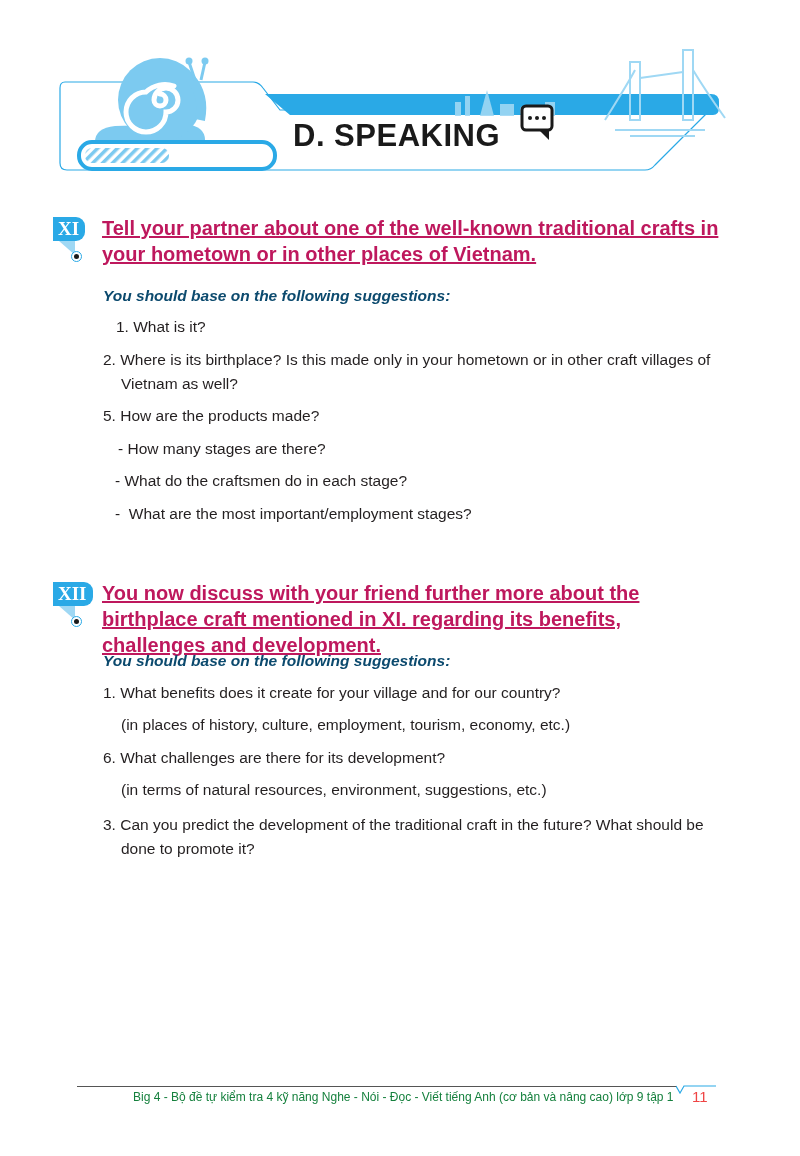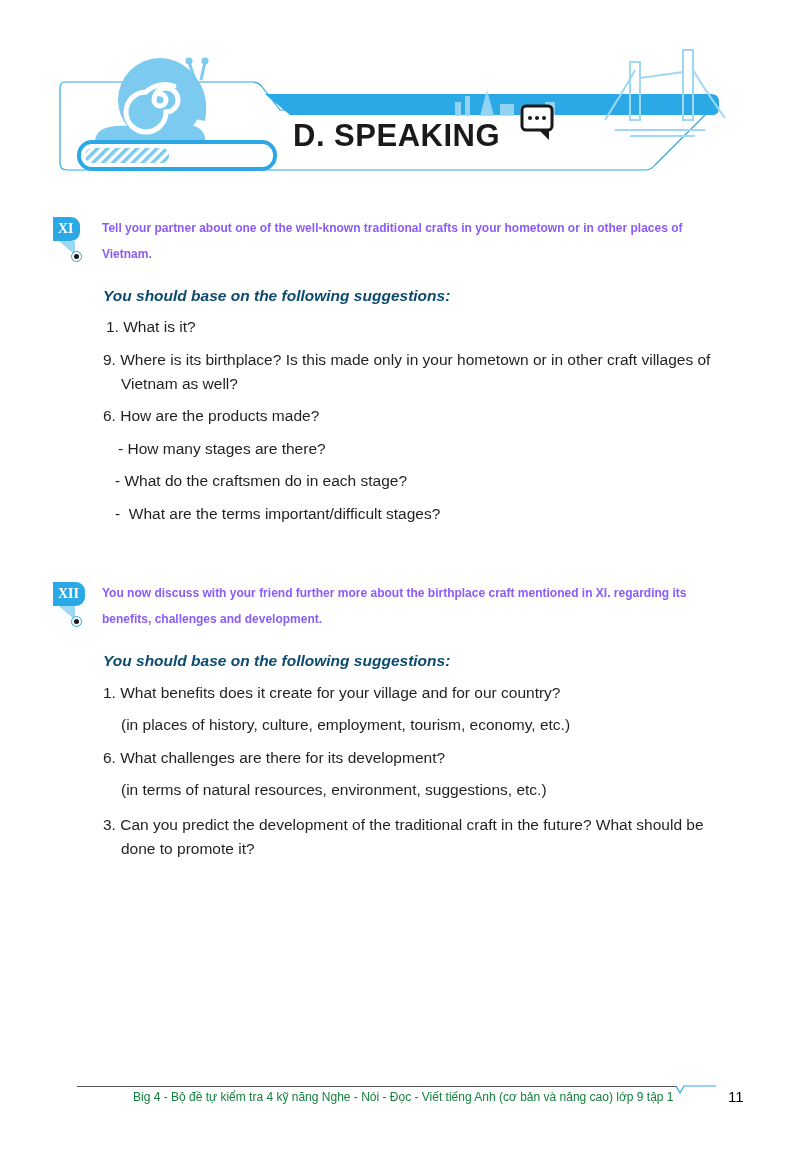--- a/index.html
+++ b/index.html
@@ -10,41 +10,41 @@
   .banner { position:absolute; left:55px; top:40px; width:680px; height:150px;text-align:right; }
   .banner svg { position:absolute; left:0; top:0; }
   .banner-title { position:absolute; left:238px; top:78px; font-family:"Liberation Sans", sans-serif;
                   font-weight:bold; font-size:31px; letter-spacing:0.5px; color:#1a1a1a; }
 
   
   .exercise { position:absolute; left:0; width:800px; }
   .ex-badge { position:absolute; left:53px; width:40px; height:52px; }
   .ex-badge .tag { position:absolute; left:0; top:0; height:24px; background:#2aa9e6;
                    color:#fff; font-family:"Liberation Serif", serif; font-weight:bold;
-                   font-size:14px; line-height:24px; padding:0 6px 0 5px;
+                   font-size:19px; line-height:24px; padding:0 6px 0 5px;
                    border-radius:0 9px 9px 0; }
   .ex-badge .stem { position:absolute; left:6px; top:24px; width:16px; height:14px;
                     background:#9fd8f4; clip-path:polygon(0 0,100% 0,100% 100%); }
   .ex-badge .dot { position:absolute; left:18px; top:34px; width:9px; height:9px;
                    border-radius:50%; border:1.5px solid #2aa9e6; background:#fff; }
   .ex-badge .dot::after { content:""; position:absolute; left:2px; top:2px; width:5px; height:5px;
                    border-radius:50%; background:#1a1a1a; }
 
-  .ex-prompt { position:absolute; left:102px; width:625px; font-weight:bold; font-size:12px;
-               line-height:26px; color:#8b5cf6; }
+  .ex-prompt { position:absolute; left:102px; width:625px; font-weight:bold; font-size:20px;
+               line-height:26px; color:#be185d;text-decoration:underline; }
   .ex-hint { position:absolute; left:103px; font-style:italic; font-weight:bold; font-size:15.5px;
              color:#0c4a6e; }
   .line { position:absolute; font-size:15.5px; color:#231f20; white-space:nowrap; }
   .line.wrap { white-space:normal; width:600px; line-height:24px; }
 
   
   .footer-rule { position:absolute; left:77px; top:1086px; width:600px; height:1px; background:#555; }
   .footer-notch { position:absolute; left:676px; top:1083px; }
   .footer-text { position:absolute; left:133px; top:1090px; font-size:12px; color:#15803d; white-space:nowrap; }
-  .page-num { position:absolute; left:692px; top:1088px; font-size:15px; color:#000000;margin-left:36px; }
+  .page-num { position:absolute; left:692px; top:1088px; font-size:15px; color:#ef4444; }
 </style>
 </head>
 <body>
 
 <div class="banner">
   <svg width="680" height="150" viewBox="0 0 680 150">
 
     <path d="M10 42 H198 Q204 42 208 48 L225 70 H655 L600 125 Q596 130 590 130 H12 Q5 130 5 123 V48 Q5 42 10 42 Z" fill="none" stroke="#2aa9e6" stroke-width="1.2"></path>
 
     <path d="M210 54 L235 75 H658 Q664 75 664 68 V62 Q664 54 656 54 Z" fill="#2aa9e6"></path>
@@ -101,26 +101,26 @@
 </div>
 
 <div class="exercise" style="top:0">
   <div class="ex-badge" style="top:217px">
     <div class="tag">XI</div>
     <div class="stem"></div>
     <div class="dot"></div>
   </div>
   <div class="ex-prompt" style="top:215px">Tell your partner about one of the well-known traditional crafts in your hometown or in other places of Vietnam.</div>
   <div class="ex-hint" style="top:287px">You should base on the following suggestions:</div>
-  <div class="line" style="left:106px; top:318px">1. What is it?</div>
-  <div class="line wrap" style="left:103px; top:348px; padding-left:18px; text-indent:-18px">9. Where is its birthplace? Is this made only in your hometown or in other craft villages of Vietnam as well?</div>
-  <div class="line" style="left:103px; top:407px">6. How are the products made?</div>
+  <div class="line" style="left:116px; top:318px">1. What is it?</div>
+  <div class="line wrap" style="left:103px; top:348px; padding-left:18px; text-indent:-18px">2. Where is its birthplace? Is this made only in your hometown or in other craft villages of Vietnam as well?</div>
+  <div class="line" style="left:103px; top:407px">5. How are the products made?</div>
   <div class="line" style="left:118px; top:440px">- How many stages are there?</div>
   <div class="line" style="left:115px; top:472px">- What do the craftsmen do in each stage?</div>
-  <div class="line" style="left:115px; top:505px; white-space:pre">-  What are the terms important/difficult stages?</div>
+  <div class="line" style="left:115px; top:505px; white-space:pre">-  What are the most important/employment stages?</div>
 </div>
 
 <div class="exercise" style="top:0">
   <div class="ex-badge" style="top:582px">
     <div class="tag">XII</div>
     <div class="stem"></div>
     <div class="dot"></div>
   </div>
   <div class="ex-prompt" style="top:580px">You now discuss with your friend further more about the birthplace craft mentioned in XI. regarding its benefits, challenges and development.</div>
   <div class="ex-hint" style="top:652px">You should base on the following suggestions:</div>

